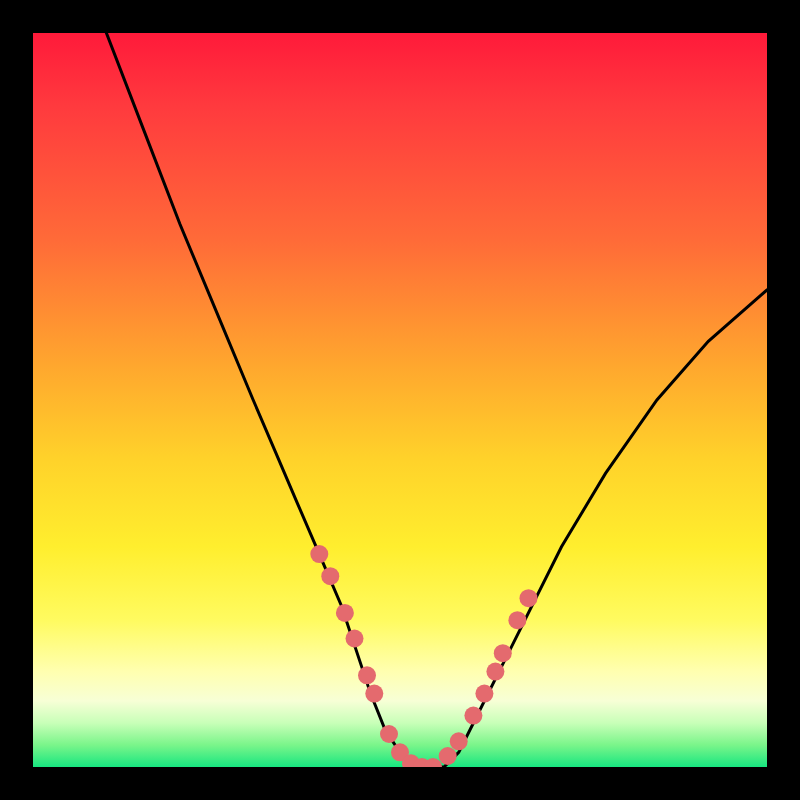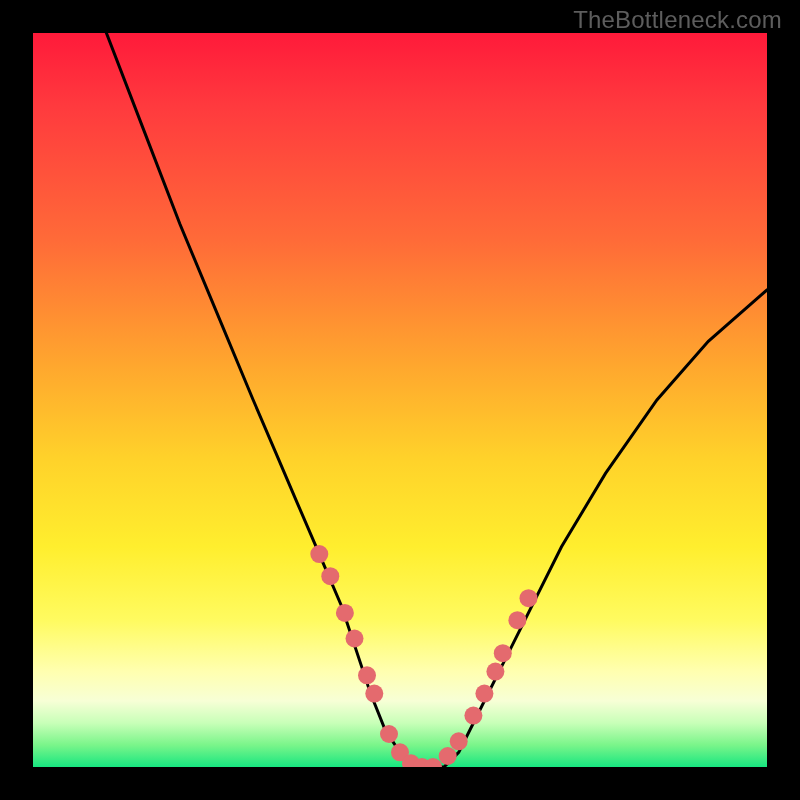--- a/index.html
+++ b/index.html
@@ -60,21 +60,20 @@
   }
   .dot {
     fill: #e46a6e;
     stroke: none;
   }
 </style>
 </head>
 <body>
 
 <div class="frame">
-  <div class="watermark">TheBottleneck.com</div>
   <div class="plot">
     <svg class="curve" viewBox="0 0 734 734">
       <path id="curve-path" fill="none" stroke="#000" stroke-width="3" stroke-linecap="round" d="M73.4 0.0 L110.1 95.4 L146.8 190.8 L183.5 278.9 L220.2 367.0 L242.2 418.4 L264.2 469.8 L286.3 521.1 L308.3 572.5 L323.0 616.6 L337.6 660.6 L352.3 697.3 L367.0 719.3 L381.7 734.0 L396.4 734.0 L411.0 734.0 L425.7 719.3 L440.4 690.0 L462.4 645.9 L491.8 587.2 L528.5 513.8 L572.5 440.4 L623.9 367.0 L675.3 308.3 L734.0 256.9"></path>
       <g id="dots">
           <circle cx="286.3" cy="521.1" r="9" class="dot"></circle>
           <circle cx="297.3" cy="543.2" r="9" class="dot"></circle>
           <circle cx="311.9" cy="579.9" r="9" class="dot"></circle>
           <circle cx="321.5" cy="605.5" r="9" class="dot"></circle>
           <circle cx="334.0" cy="642.3" r="9" class="dot"></circle>
           <circle cx="341.3" cy="660.6" r="9" class="dot"></circle>

